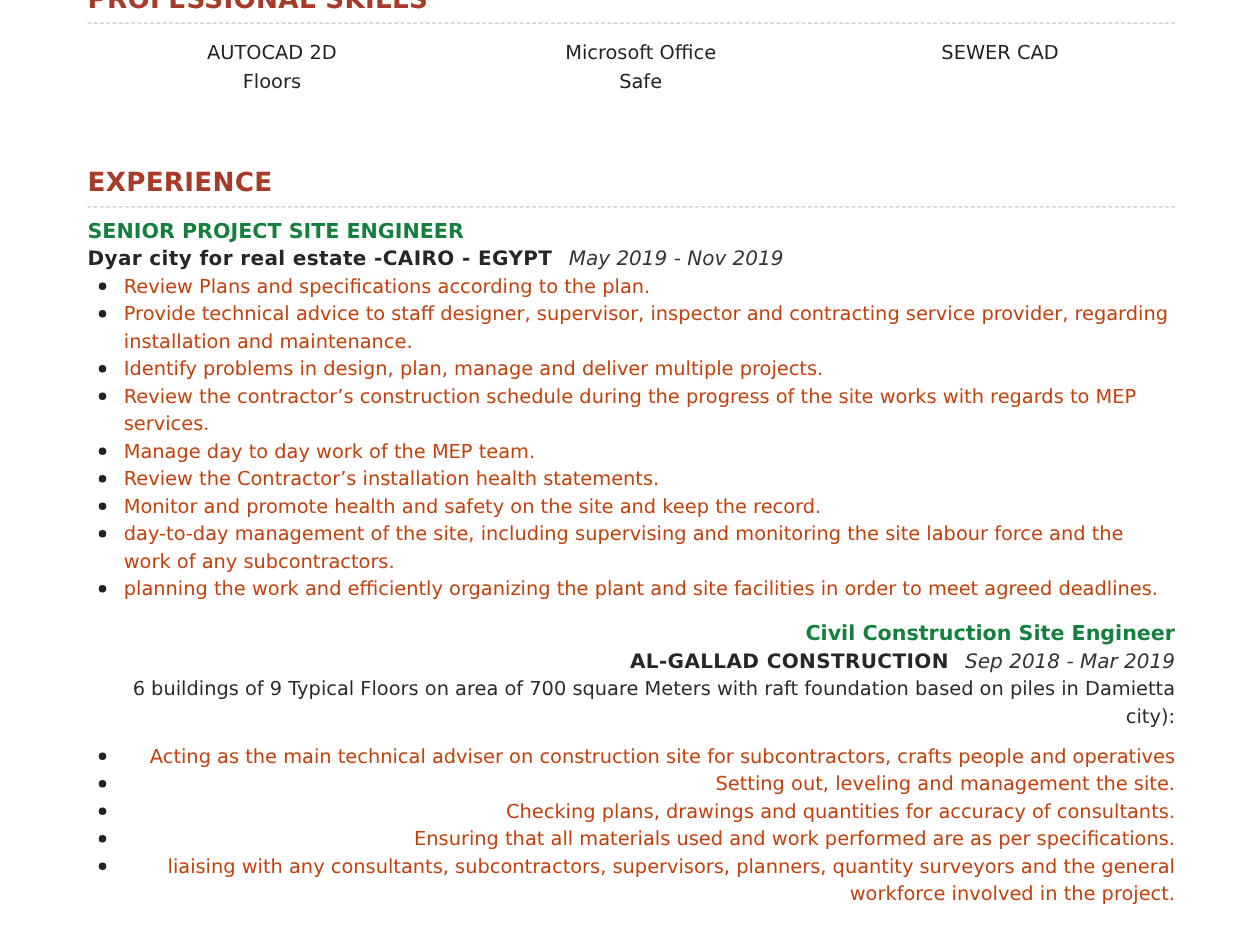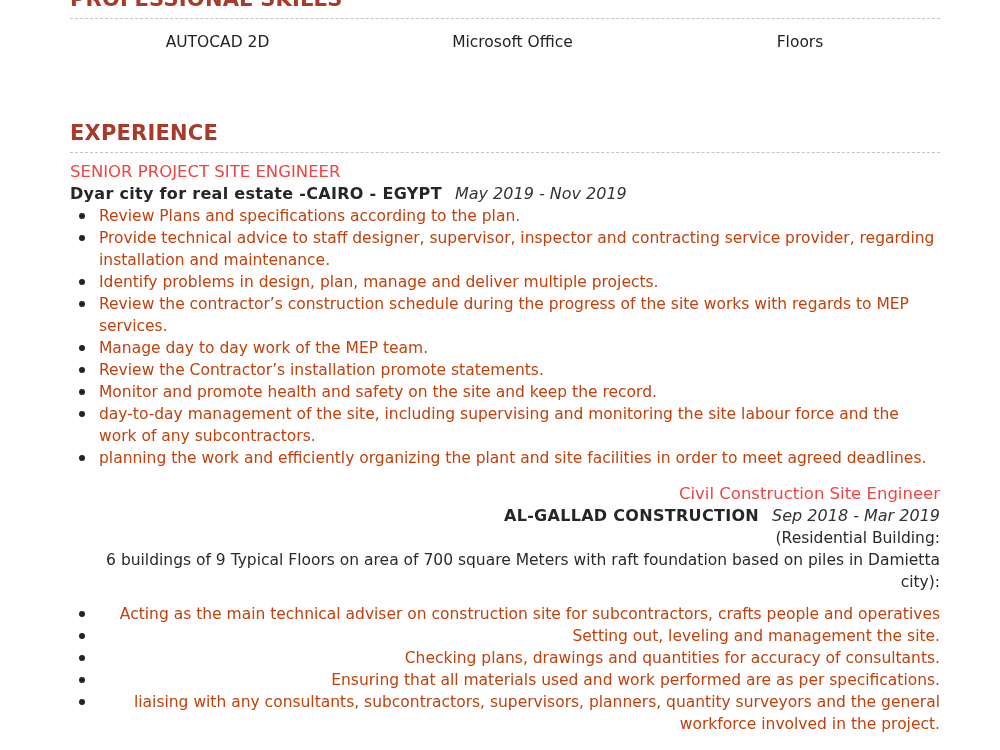--- a/index.html
+++ b/index.html
@@ -52,30 +52,30 @@
       font-size: 15.5px;
       line-height: 22.5px;
       color: #222;
     }
     .skills-grid span { white-space: nowrap; text-align: center; }
 
     
     .experience-section {
       position: absolute;
       left: 0;
-      top: 120px;
+      top: 133px;
       width: 870px;
     }
     .experience-section .divider { margin-top: 6px; }
     .job-title {
       font-size: 16.5px;
-      color: #ef4444;
+      color: #15803d;
       line-height: 22px;
       white-space: nowrap;
-      font-weight: 400;
+      font-weight: 700;
     }
     .job-company-line {
       font-size: 16px;
       line-height: 22px;
       white-space: nowrap;
     }
     .company {
       font-weight: bold;
       color: #262626;
       letter-spacing: 0.3px;
@@ -122,21 +122,23 @@
 <body>
 
 <div class="page">
 
   <section class="skills-section">
     <h2 class="section-title">PROFESSIONAL SKILLS</h2>
     <hr class="divider">
     <div class="skills-grid">
       <span>AUTOCAD 2D</span>
       <span>Microsoft Office</span>
+      <span>SEWER CAD</span>
       <span>Floors</span>
+      <span>Safe</span>
       <span></span>
     </div>
   </section>
 
   <section class="experience-section">
     <h2 class="section-title">EXPERIENCE</h2>
     <hr class="divider">
 
     <div class="job job1">
       <div class="job-title">SENIOR PROJECT SITE ENGINEER</div>
@@ -145,35 +147,34 @@
         <span class="dates">May 2019 - Nov 2019</span>
       </div>
       <ul class="bullets">
         <li>Review Plans and specifications according to the plan.</li>
         <li>Provide technical advice to staff designer, supervisor, inspector and contracting service provider, regarding
 installation and maintenance.</li>
         <li>Identify problems in design, plan, manage and deliver multiple projects.</li>
         <li>Review the contractor’s construction schedule during the progress of the site works with regards to MEP
 services.</li>
         <li>Manage day to day work of the MEP team.</li>
-        <li>Review the Contractor’s installation promote statements.</li>
+        <li>Review the Contractor’s installation health statements.</li>
         <li>Monitor and promote health and safety on the site and keep the record.</li>
         <li>day-to-day management of the site, including supervising and monitoring the site labour force and the
 work of any subcontractors.</li>
         <li>planning the work and efficiently organizing the plant and site facilities in order to meet agreed deadlines.</li>
       </ul>
     </div>
 
     <div class="job job2">
       <div class="job-title">Civil Construction Site Engineer</div>
       <div class="job-company-line">
         <span class="company">AL-GALLAD CONSTRUCTION</span>
         <span class="dates">Sep 2018 - Mar 2019</span>
       </div>
-      <div class="plain-line">(Residential Building:</div>
       <div class="plain-line">6 buildings of 9 Typical Floors on area of 700 square Meters with raft foundation based on piles in Damietta</div>
       <div class="plain-line">city):</div>
       <ul class="bullets">
         <li>Acting as the main technical adviser on construction site for subcontractors, crafts people and operatives</li>
         <li>Setting out, leveling and management the site.</li>
         <li>Checking plans, drawings and quantities for accuracy of consultants.</li>
         <li>Ensuring that all materials used and work performed are as per specifications.</li>
         <li>liaising with any consultants, subcontractors, supervisors, planners, quantity surveyors and the general
 workforce involved in the project.</li>
       </ul>

